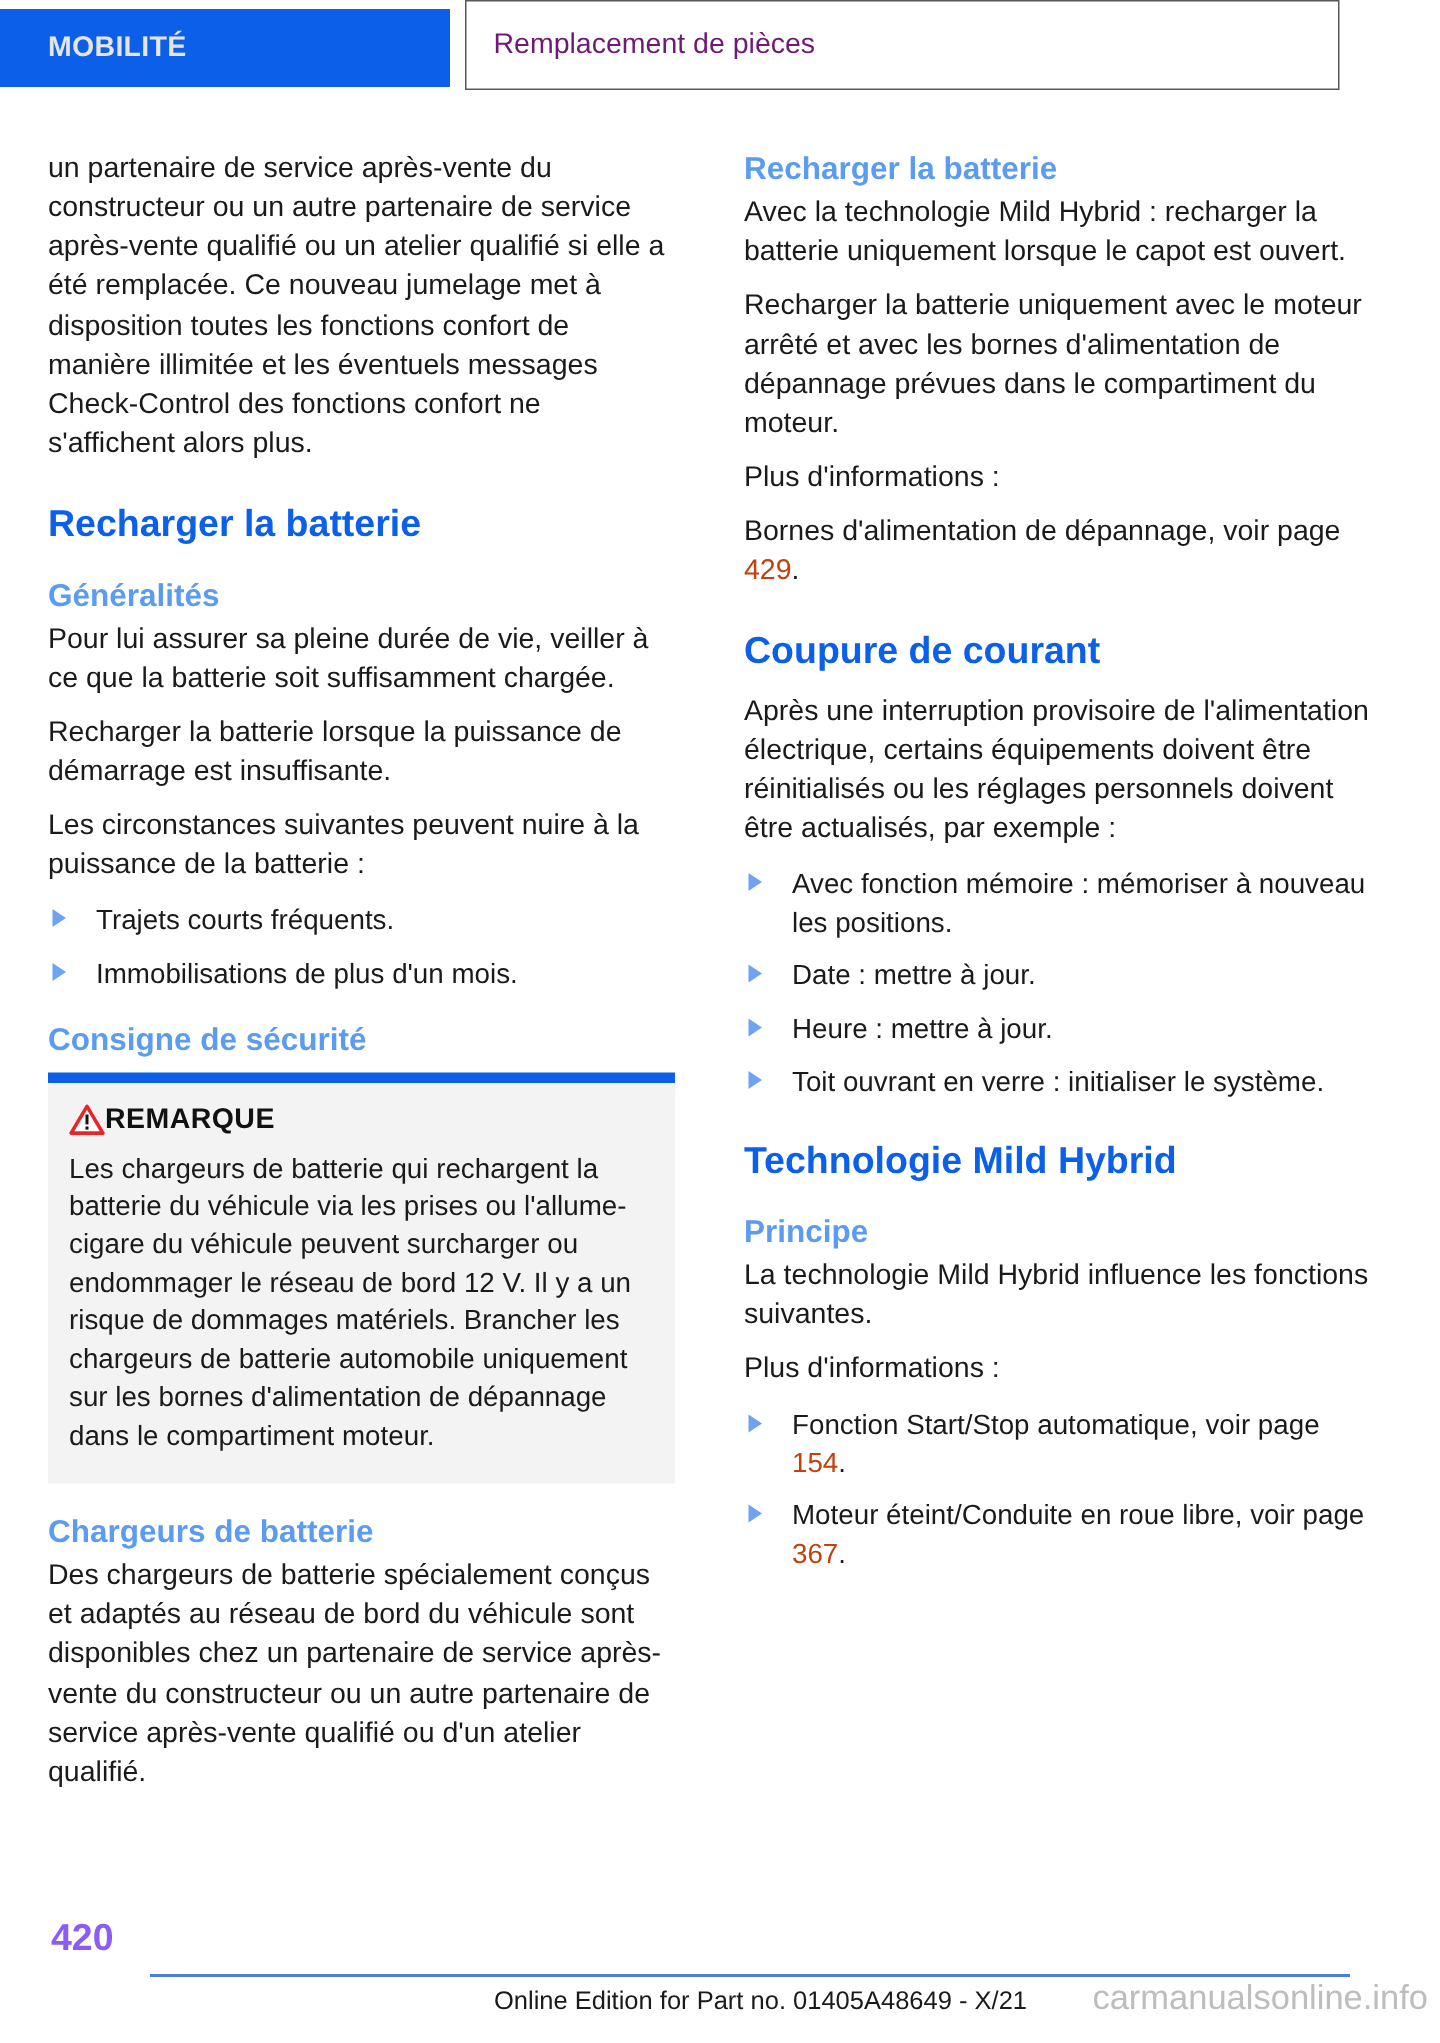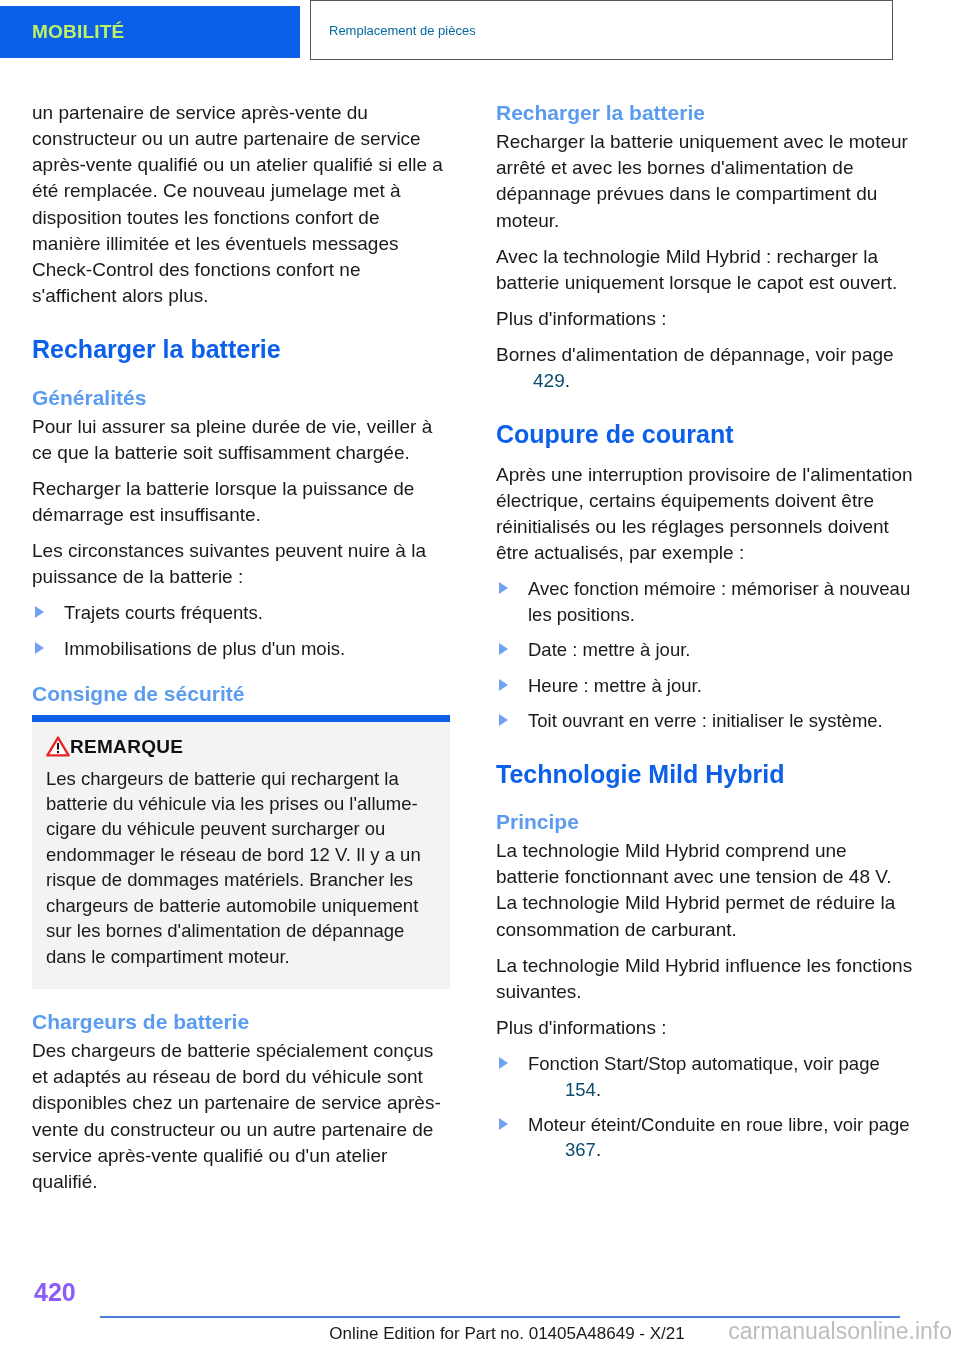--- a/index.html
+++ b/index.html
@@ -29,40 +29,40 @@
     position: absolute;
     left: 0;
     top: 6px;
     width: 300px;
     height: 52px;
     background: #0B5FE8;
     display: flex;
     align-items: center;
   }
   .header-chapter-label {
-    color: #bef264;
+    color: #e5e5e5;
     font-size: 19px;
     font-weight: bold;
     letter-spacing: 0.2px;
     margin-left: 32px;
   }
   .header-section {
     position: absolute;
     left: 310px;
     top: 0;
     width: 583px;
     height: 60px;
     border: 1.5px solid #58585a;
     background: #ffffff;
     display: flex;
     align-items: center;
   }
   .header-section-label {
-    color: #0369a1;
-    font-size: 13px;
+    color: #701a75;
+    font-size: 19px;
     margin-left: 18px;
   }
 
   
   .cols {
     position: absolute;
     top: 100px;
     left: 0;
     width: 960px;
     display: flex;
@@ -88,21 +88,21 @@
   }
   .h3.first { margin-top: 0; }
   .h3.tight { margin-bottom: 4px; }
   p.body {
     color: #1a1a1a;
     font-size: 19px;
     line-height: 1.375;
     margin: 0 0 10px 0;
   }
   p.body:last-child { margin-bottom: 0; }
-  .pageref { color: #0c4a6e; margin-left: 37px; }
+  .pageref { color: #c2410c; }
 
   
   ul.bullets {
     list-style: none;
     margin: 2px 0 10px 0;
     padding: 0;
   }
   ul.bullets li {
     position: relative;
     padding-left: 32px;
@@ -256,22 +256,22 @@
       </div>
 
       <h3 class="h3 tight">Chargeurs de batterie</h3>
       <p class="body">Des chargeurs de batterie spécialement conçus et adaptés au réseau de bord du véhicule sont disponibles chez un partenaire de service après-vente du constructeur ou un autre partenaire de service après-vente qualifié ou d'un atelier qualifié.</p>
     </div>
 
     <div class="col">
 
       <h3 class="h3 first tight">Recharger la batterie</h3>
 
+      <p class="body">Avec la technologie Mild Hybrid : recharger la batterie uniquement lorsque le capot est ouvert.</p>
       <p class="body">Recharger la batterie uniquement avec le moteur arrêté et avec les bornes d'alimentation de dépannage prévues dans le compartiment du moteur.</p>
-      <p class="body">Avec la technologie Mild Hybrid : recharger la batterie uniquement lorsque le capot est ouvert.</p>
       <p class="body">Plus d'informations :</p>
 
       <p class="body">
         <span>Bornes d'alimentation de dépannage, voir page </span><span class="pageref">429</span><span>.</span>
       </p>
 
       <h2 class="h2">Coupure de courant</h2>
 
       <p class="body">Après une interruption provisoire de l'alimentation électrique, certains équipements doivent être réinitialisés ou les réglages personnels doivent être actualisés, par exemple :</p>
 
@@ -291,21 +291,20 @@
         <li>
           <span class="bullet-marker"></span>
           <span>Toit ouvrant en verre : initialiser le système.</span>
         </li>
       </ul>
 
       <h2 class="h2">Technologie Mild Hybrid</h2>
 
       <h3 class="h3 tight">Principe</h3>
 
-      <p class="body">La technologie Mild Hybrid comprend une batterie fonctionnant avec une tension de 48 V. La technologie Mild Hybrid permet de réduire la consommation de carburant.</p>
       <p class="body">La technologie Mild Hybrid influence les fonctions suivantes.</p>
       <p class="body">Plus d'informations :</p>
 
       <ul class="bullets">
         <li>
           <span class="bullet-marker"></span>
           <span>Fonction Start/Stop automatique, voir page </span><span class="pageref">154</span><span>.</span>
         </li>
         <li>
           <span class="bullet-marker"></span>

